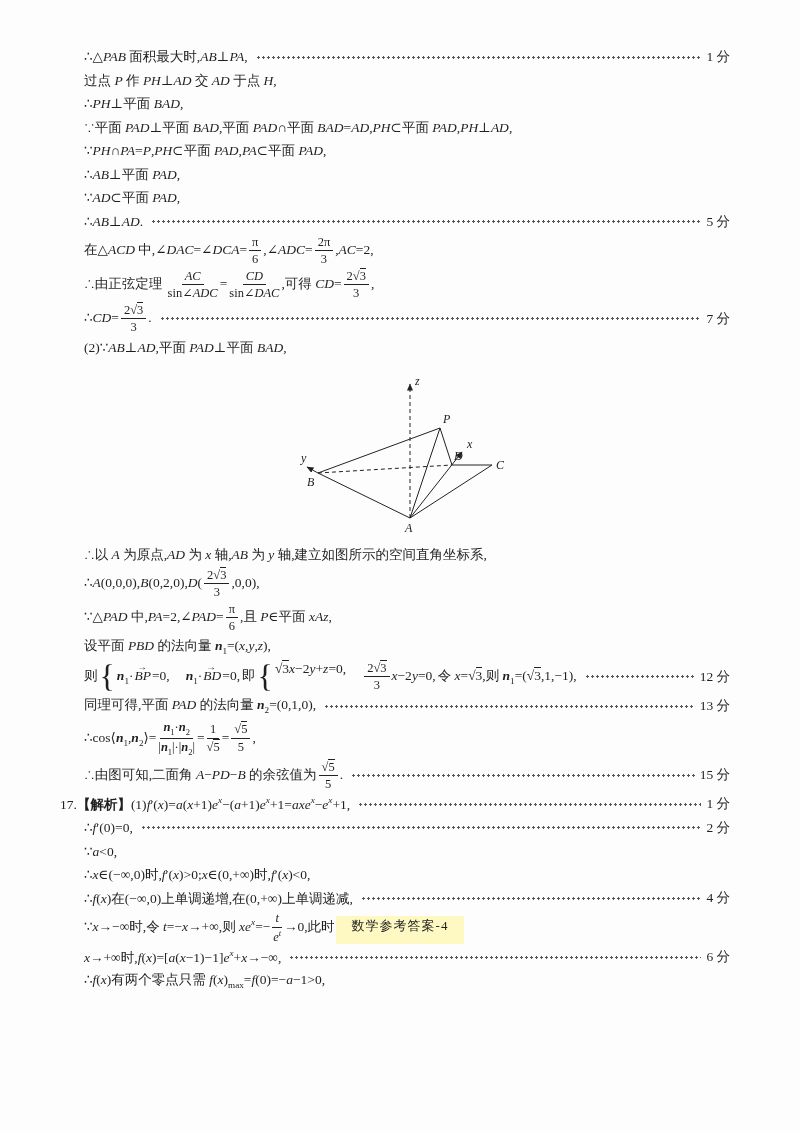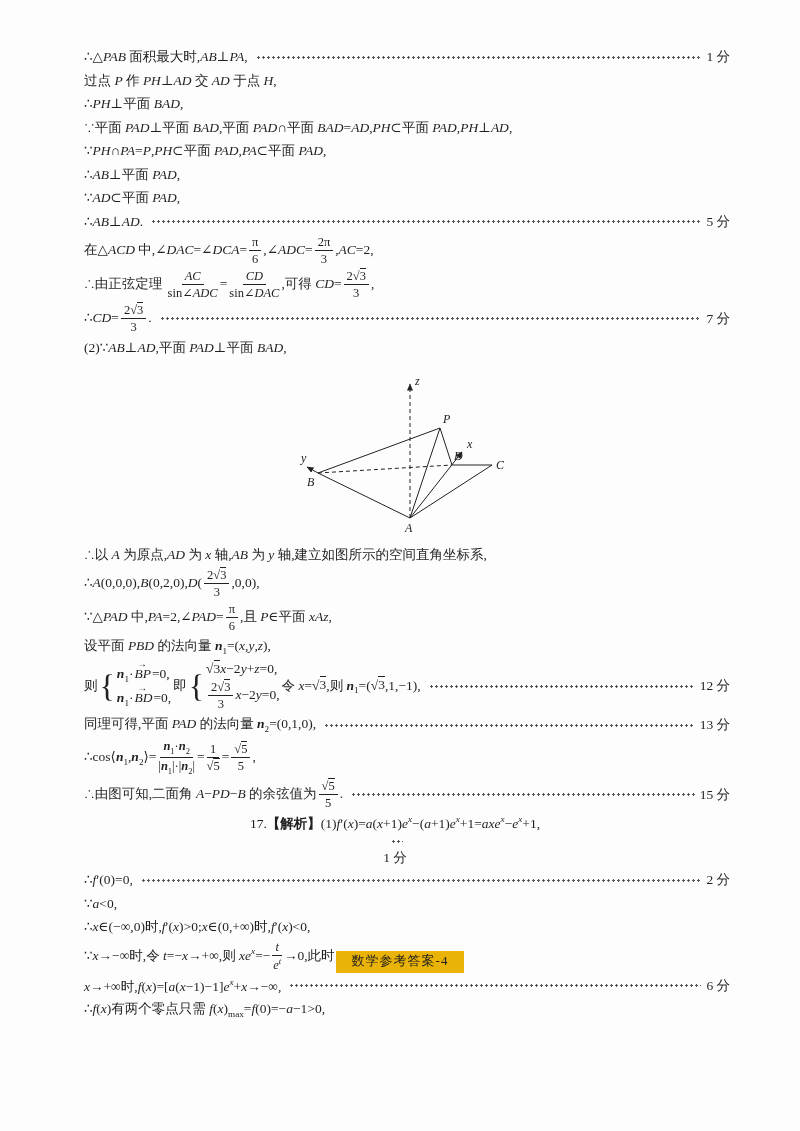--- a/index.html
+++ b/index.html
@@ -8,49 +8,49 @@
     width: 800px; height: 1131px;
     background: #fdfdfd;
     color: #1f1f1f;
     font-family: "Liberation Serif", "DejaVu Serif", serif;
     font-size: 13.5px;
     position: relative;
     overflow: hidden;
   }
   .page { padding: 44px 70px 0 84px; position: relative; }
   .line { display: flex; align-items: center; margin: 2.5px 0; min-height: 21px; }
-  .line.hang { margin-left: -24px; flex-direction: column; }
+  .line.hang { margin-left: -24px; }
   .content { flex: 0 1 auto; line-height: 1.45; }
   .lead {
     flex: 1 1 16px; height: 3px; margin: 0 5px 0 8px; align-self: center; min-width: 12px;
     background-image: radial-gradient(circle, #555 1px, rgba(0,0,0,0) 1.15px);
     background-size: 5px 3px; background-repeat: repeat-x; background-position: left center;
   }
   .score { flex: 0 0 auto; white-space: nowrap; }
   .mi { font-style: italic; }
   .fn { font-style: normal; }
   .bold { font-weight: 700; }
   .bv { font-weight: 700; font-style: italic; }
   sub { font-size: 0.68em; }
   sup { font-size: 0.68em; }
   .fr { display: inline-flex; flex-direction: column; align-items: center; vertical-align: middle; margin: 0 2px; line-height: 1.15; font-size: 12.5px; }
   .frn { border-bottom: 1px solid #222; padding: 0 3px 1px; }
   .frd { padding-top: 1px; }
   .cases { display: inline-flex; align-items: center; vertical-align: middle; margin: 0 2px; }
   .brace { font-size: 32px; font-weight: 100; line-height: 0.9; margin-right: 2px; }
-  .rows { display: inline-flex; flex-direction: column; gap: 3px; }
+  .rows { display: inline-flex; gap: 16px; }
   .row { display: inline-block; line-height: 1.2; }
   .vec { position: relative; font-style: italic; display: inline-block; padding: 0 1px; margin-top: 2px; }
   .vec::before { content: "→"; position: absolute; top: -0.8em; left: 20%; font-size: 0.72em; font-style: normal; }
   .rt { white-space: nowrap; }
   .rtv { border-top: 1px solid #222; padding-top: 0; }
   .figure-wrap { margin: 8px 0 4px 216px; }
   .flbl { font-style: italic; font-size: 12px; fill: #222; font-family: "Liberation Serif", serif; }
   .footer { position: absolute; left: 0; right: 0; bottom: 48px; text-align: center; }
-  .footer-pill { display: inline-block; background: #eab308; padding: 1px 16px 3px; font-size: 13px; letter-spacing: 1px; }
+  .footer-pill { display: inline-block; background: #fef9c3; padding: 1px 16px 9px; font-size: 13px; letter-spacing: 1px; }
 </style>
 </head>
 <body>
 
 <div class="page">
 
   <div id="lines-top">
       <div class="line">
         <span class="content">∴△<span class="mi">PAB</span> 面积最大时,<span class="mi">AB</span>⊥<span class="mi">PA</span>,</span>
         <span class="lead"></span>
@@ -215,20 +215,25 @@
         <span class="lead"></span>
         <span class="score">2 分</span>
       </div>
       <div class="line">
         <span class="content">∵<span class="mi">a</span>&lt;0,</span>
       </div>
       <div class="line">
         <span class="content">∴<span class="mi">x</span>∈(−∞,0)时,<span class="mi">f</span>′(<span class="mi">x</span>)&gt;0;<span class="mi">x</span>∈(0,+∞)时,<span class="mi">f</span>′(<span class="mi">x</span>)&lt;0,</span>
       </div>
       <div class="line">
+        <span class="content">∴<span class="mi">f</span>(<span class="mi">x</span>)在(−∞,0)上单调递增,在(0,+∞)上单调递减,</span>
+        <span class="lead"></span>
+        <span class="score">4 分</span>
+      </div>
+      <div class="line">
         <span class="content">∵<span class="mi">x</span>→−∞时,令 <span class="mi">t</span>=−<span class="mi">x</span>→+∞,则 <span class="mi">xe</span><sup class="mi">x</sup>=−<span class="fr">
             <span class="frn"><span class="mi">t</span></span>
             <span class="frd"><span class="mi">e</span><sup class="mi">t</sup></span>
           </span>→0,此时 <span class="mi">f</span>(<span class="mi">x</span>)→−∞,</span>
       </div>
       <div class="line">
         <span class="content"><span class="mi">x</span>→+∞时,<span class="mi">f</span>(<span class="mi">x</span>)=[<span class="mi">a</span>(<span class="mi">x</span>−1)−1]<span class="mi">e</span><sup class="mi">x</sup>+<span class="mi">x</span>→−∞,</span>
         <span class="lead"></span>
         <span class="score">6 分</span>
       </div>

